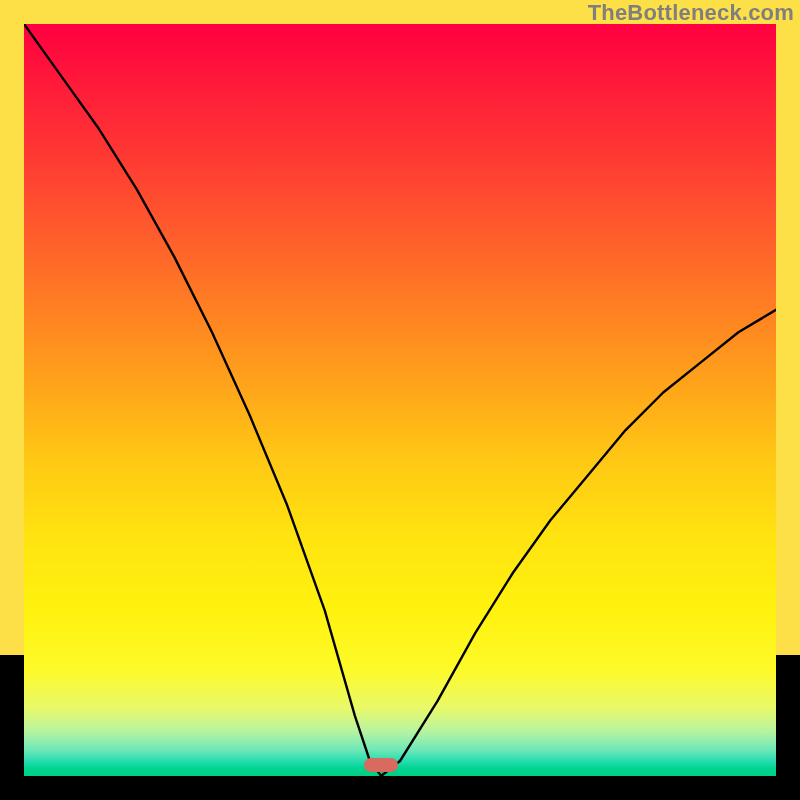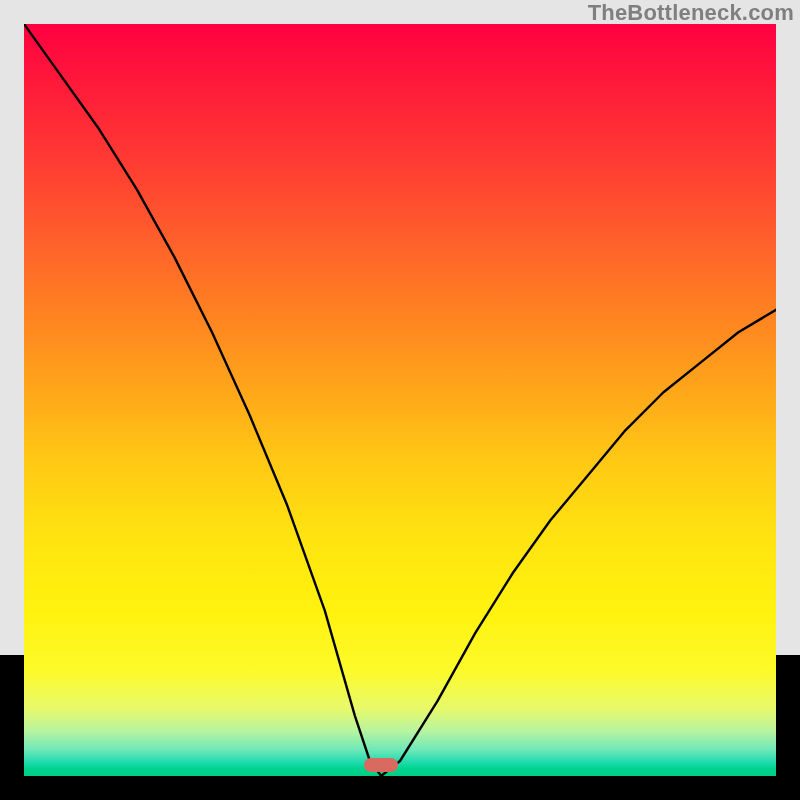--- a/index.html
+++ b/index.html
@@ -8,21 +8,21 @@
     width: 800px;
     height: 800px;
     background: #000;
     overflow: hidden;
     font-family: Arial, Helvetica, sans-serif;
   }
   .outer {
     position: relative;
     width: 800px;
     height: 655px;
-    background: #e5e5e5;
+    background: #fde047;
   }
   .plot {
     position: absolute;
     left: 24px;
     top: 24px;
     width: 752px;
     height: 752px;
     overflow: hidden;
   }
   .gradient {

